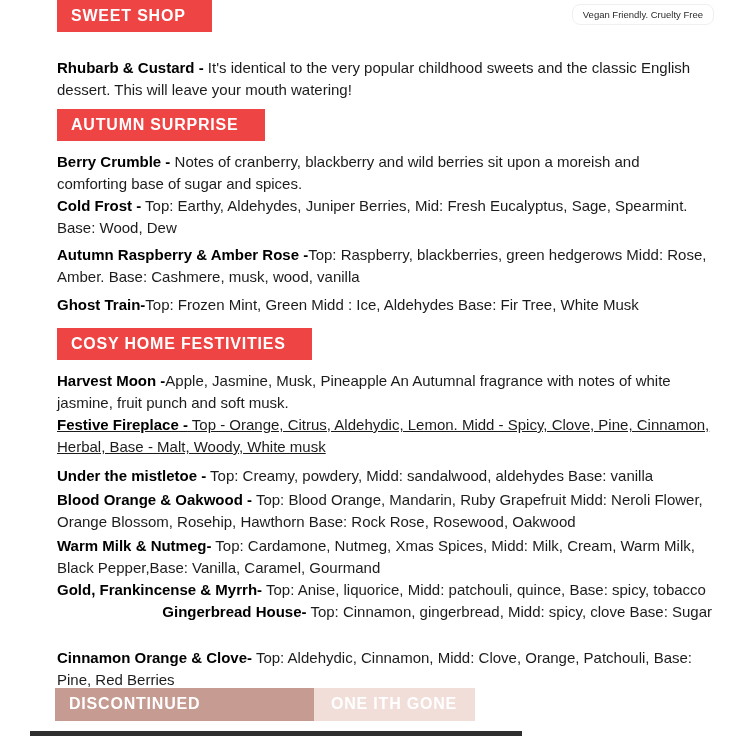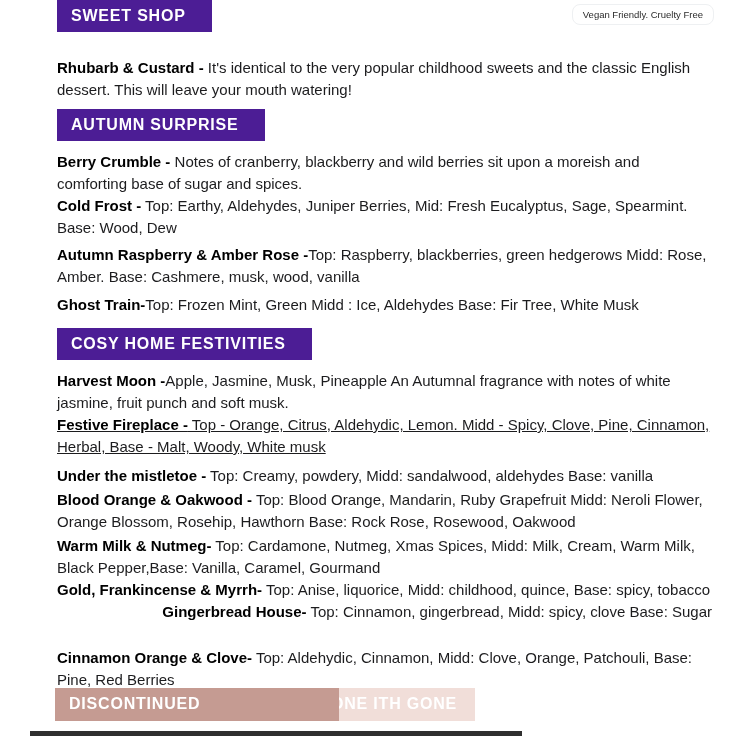--- a/index.html
+++ b/index.html
@@ -8,21 +8,21 @@
     background:#ffffff;
     font-family:"Liberation Sans", sans-serif;
     color:#1c1c1e;
     overflow:hidden;
     position:relative;
   }
   .page { position:absolute; inset:0; }
 
   .hdr {
     display:inline-block;
-    background:#4c1d95;
+    background:#ef4444;
     color:#ffffff;
     font-weight:700;
     font-size:16px;
     letter-spacing:0.8px;
     padding:7px 26px 7px 14px;
     min-width:120px;
     box-sizing:border-box;
   }
   .hdr-wrap { margin-left:57px; }
 
@@ -58,21 +58,21 @@
     left:276px; top:7px;
     color:#ffffff;
     font-weight:700;
     font-size:16px;
     letter-spacing:0.8px;
     white-space:nowrap;
   }
   .disc-box {
     position:absolute;
     left:0; top:0;
-    width:284px; height:33px;
+    width:259px; height:33px;
     background:#c59b92;
     color:#ffffff;
     font-weight:700;
     font-size:16px;
     letter-spacing:0.8px;
     box-sizing:border-box;
     padding:7px 0 0 14px;
   }
 
   .dark-strip {
@@ -128,21 +128,21 @@
   <p class="entry" style="margin-top:7px;">
     <b>Under the mistletoe -</b><span> Top: Creamy, powdery, Midd: sandalwood, aldehydes Base: vanilla</span>
   </p>
   <p class="entry" style="margin-top:2px;">
     <b>Blood Orange &amp; Oakwood -</b><span> Top: Blood Orange, Mandarin, Ruby Grapefruit Midd: Neroli Flower, Orange Blossom, Rosehip, Hawthorn Base: Rock Rose, Rosewood, Oakwood</span>
   </p>
   <p class="entry" style="margin-top:2px;">
     <b>Warm Milk &amp; Nutmeg-</b><span> Top: Cardamone, Nutmeg, Xmas Spices, Midd: Milk, Cream, Warm Milk, Black Pepper,Base: Vanilla, Caramel, Gourmand</span>
   </p>
   <p class="entry" style="margin-top:0;">
-    <b>Gold, Frankincense &amp; Myrrh-</b><span> Top: Anise, liquorice, Midd: childhood, quince, Base: spicy, tobacco</span>
+    <b>Gold, Frankincense &amp; Myrrh-</b><span> Top: Anise, liquorice, Midd: patchouli, quince, Base: spicy, tobacco</span>
   </p>
   <p class="entry" style="margin-top:0;text-align:right;">
     <b>Gingerbread House-</b><span> Top: Cinnamon, gingerbread, Midd: spicy, clove Base: Sugar</span>
   </p>
   <p class="entry" style="margin-top:24px;">
     <b>Cinnamon Orange &amp; Clove-</b><span> Top: Aldehydic, Cinnamon, Midd: Clove, Orange, Patchouli, Base: Pine, Red Berries</span>
   </p>
 
   <div class="disc-band">
     <div class="disc-ghost">ONE ITH GONE</div>

